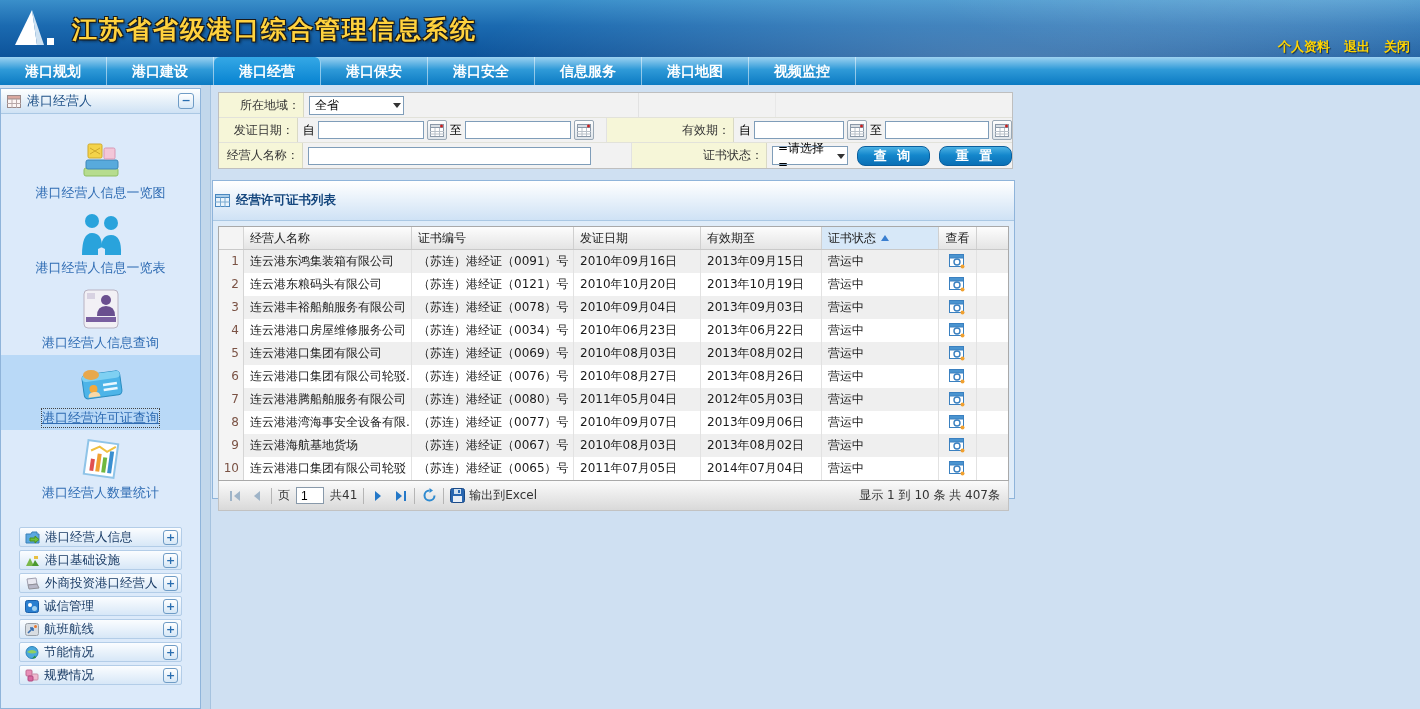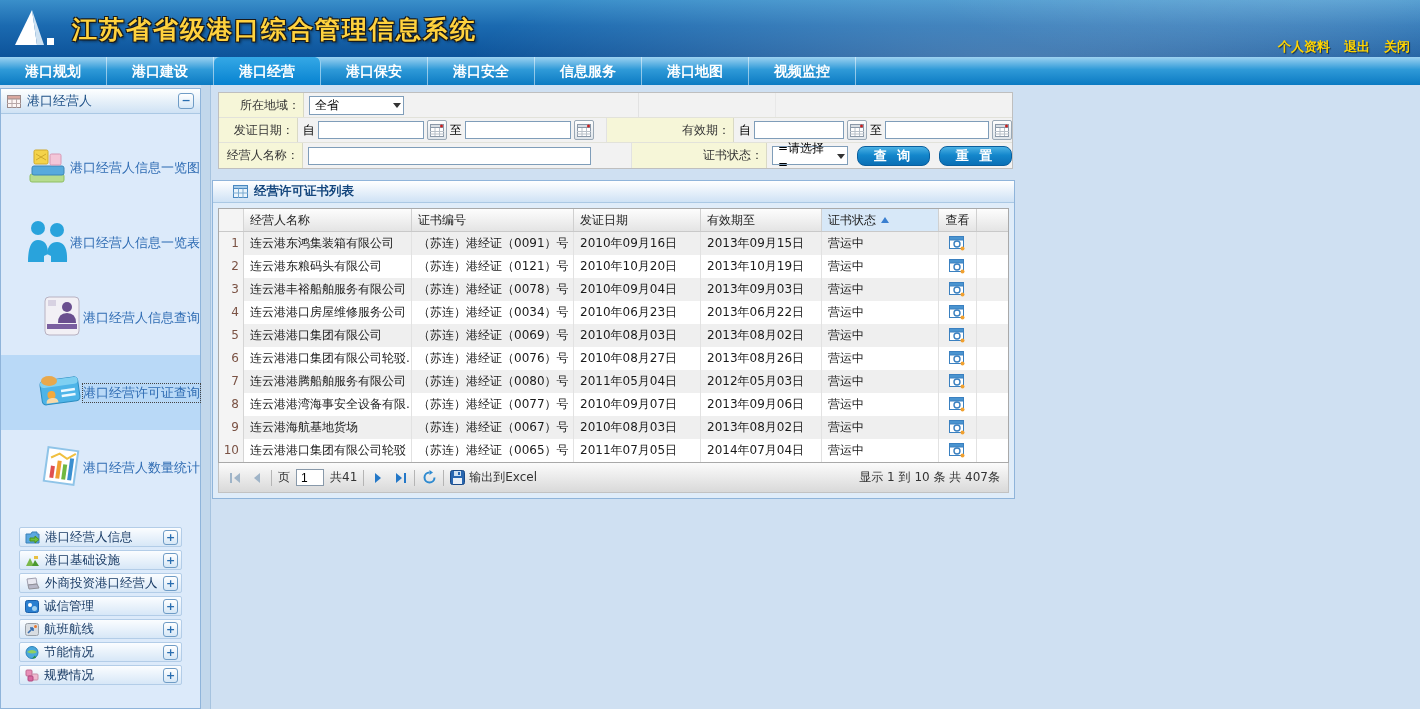--- a/index.html
+++ b/index.html
@@ -36,25 +36,25 @@
   
   .sidebar { position:absolute; left:0; top:3px; bottom:0; width:201px;
     background:#dceafa; border:1px solid #8fb4da; }
   .side-hd { height:25px; display:flex; align-items:center; gap:6px; padding:0 6px;
     background:linear-gradient(180deg,#feffff,#cfe2f4); border-bottom:1px solid #aac8e4;
     color:#1c4f86; font-size:13px; }
   .btn-sq { margin-left:auto; width:16px; height:16px; border:1px solid #6f9cc6; border-radius:3px;
     background:linear-gradient(180deg,#ffffff,#d6e7f6); color:#2a6eb0; font-weight:bold;
     font-size:11px; line-height:14px; text-align:center; cursor:pointer; }
   .side-items { padding-top:16px; }
-  .side-item { height:75px; display:flex; flex-direction:row; align-items:center;
+  .side-item { height:75px; display:flex; flex-direction:column; align-items:center;
     justify-content:flex-end; padding-bottom:3px; cursor:pointer; }
   .side-item .lbl { margin-top:4px; color:#2f6cb3; font-size:13px; }
   .side-item.selected { background:#b9d9f7; }
-  .side-item.selected .lbl { outline:1px dotted #444; }
+  .side-item.selected .lbl { outline:1px dotted #444;text-decoration:underline; }
   .accordion { margin-top:22px; padding:0 18px; }
   .acc-row { height:20px; margin-bottom:3px; display:flex; align-items:center; gap:5px;
     padding:0 3px 0 5px; background:linear-gradient(180deg,#fbfdff,#d7e7f7);
     border:1px solid #b3cde8; border-radius:2px; color:#1a3c66; font-size:12.5px; cursor:pointer;}
   .acc-row .btn-sq { width:15px; height:15px; line-height:13px; }
 
   .splitter { position:absolute; left:201px; top:0; bottom:0; width:10px;
     background:#c2d7eb; border-right:1px solid #a6c3df; }
 
   
@@ -81,21 +81,21 @@
   .cal-btn { width:20px; height:20px; border:1px solid #9aa8b5; border-radius:2px;
     background:linear-gradient(180deg,#fefefe,#dfe5ea); display:flex; align-items:center;
     justify-content:center; cursor:pointer; }
   .btn { width:73px; height:20px; border:1px solid #0a5f9e; border-radius:8px; color:#fff;
     font-weight:bold; font-size:13px; letter-spacing:3px; text-align:center; line-height:18px;
     background:linear-gradient(180deg,#4cb2e4 0%,#1487cc 45%,#0a6fb5 100%); cursor:pointer; }
 
   
   .g-panel { position:absolute; left:1px; top:95px; width:803px; height:319px;
     background:#dfecf9; border:1px solid #8fb4da; }
-  .g-title { height:22px; display:flex; align-items:center; gap:6px; padding:0 20px;
+  .g-title { height:40px; display:flex; align-items:center; gap:6px; padding:0 2px;
     background:linear-gradient(180deg,#ffffff,#cfe2f5); border-bottom:1px solid #aac8e4;
     color:#15477e; font-weight:bold; font-size:12.5px; }
   .g-body { padding:5px; }
   .tbl { width:791px; border:1px solid #a9a9a9; background:#fff; }
   .t-hrow { display:flex; height:23px;
     background:linear-gradient(180deg,#fdfdfd,#e4e4e4); border-bottom:1px solid #c9c9c9; }
   .hc { border-right:1px solid #d0d0d0; line-height:22px; padding-left:6px; color:#222;
     white-space:nowrap; overflow:hidden; cursor:pointer; }
   .hc.sorted { background:#d7e8f8; display:flex; align-items:center; gap:5px; }
   .arr-up { width:0; height:0; border:4px solid transparent; border-bottom:6px solid #3a7fd0; margin-top:-4px;}

